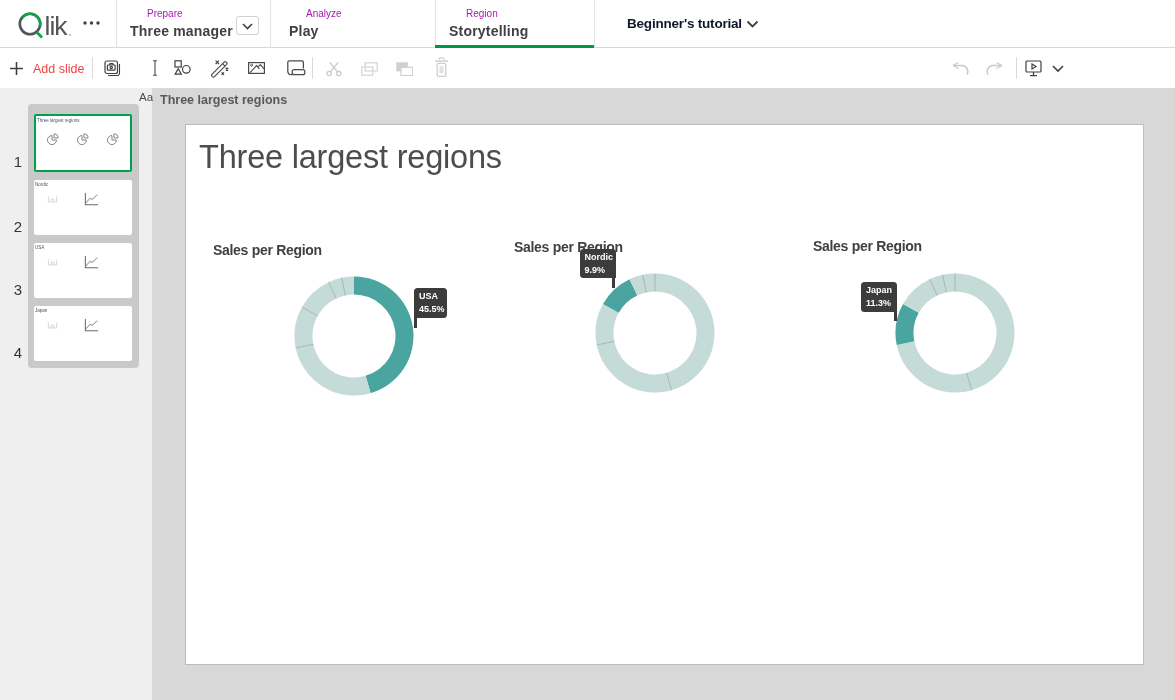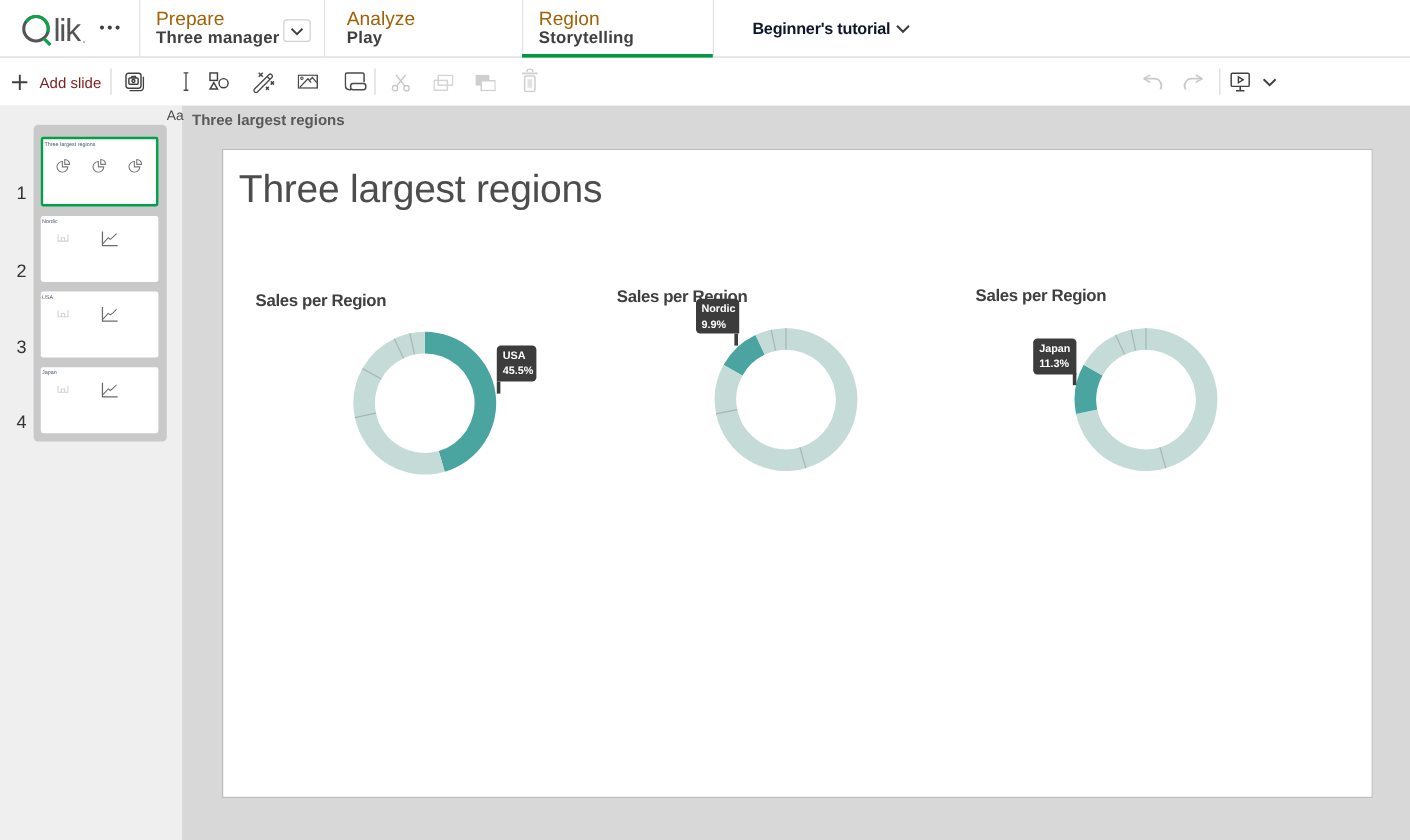--- a/index.html
+++ b/index.html
@@ -3,21 +3,21 @@
 <style>
 * { margin:0; padding:0; box-sizing:border-box; }
 html,body { width:1175px; height:700px; overflow:hidden; background:#d8d8d8;
   font-family:"Liberation Sans", sans-serif; }
 .abs { position:absolute; }
 
 
 #navbar { position:absolute; left:0; top:0; width:1175px; height:48px; background:#fff;
   border-bottom:1px solid #d9d9d9; z-index:5; }
 .navdiv { position:absolute; top:0; width:1px; height:48px; background:#e3e3e3; }
-.tablabel { position:absolute; top:8px; font-size:16px; color:#a16207; }
+.tablabel { position:absolute; top:8px; font-size:10px; color:#a21caf;margin-left:17px; }
 .tabname { position:absolute; top:22.5px; font-size:14px; font-weight:bold; color:#404040; letter-spacing:0.2px; }
 #greenbar { position:absolute; left:435px; top:45px; width:159px; height:3px; background:#009845; }
 
 
 #toolbar { position:absolute; left:0; top:48px; width:1175px; height:40px; background:#fff; z-index:4; }
 .tooldiv { position:absolute; top:9px; width:1px; height:22px; background:#d9d9d9; }
 
 
 #sidebar { position:absolute; left:0; top:88px; width:152px; height:612px; background:#efefef; }
 #slidepanel { position:absolute; left:28px; top:104px; width:111px; height:264px;
@@ -74,21 +74,21 @@
   <svg class="abs" style="left:746px;top:20px" width="13" height="9" viewBox="0 0 13 9">
     <path d="M1.5 1.5 L6.5 6.5 L11.5 1.5" fill="none" stroke="#404040" stroke-width="1.8"></path>
     </svg>
   <div id="greenbar"></div>
 </div>
 
 <div id="toolbar">
   <svg class="abs" style="left:10px;top:14px" width="13" height="13" viewBox="0 0 13 13">
     <path d="M6.5 0 L6.5 13 M0 6.5 L13 6.5" stroke="#404040" stroke-width="1.6"></path>
     </svg>
-  <div class="abs" style="left:33px;top:14px;font-size:12.5px;color:#7f1d1d;">Add slide</div>
+  <div class="abs" style="left:33px;top:14px;font-size:12.5px;color:#ef4444;">Add slide</div>
   <div class="tooldiv" style="left:92px"></div>
 
   <svg class="abs" style="left:104px;top:12px" width="17" height="17" viewBox="0 0 17 17" fill="none" stroke="#404040" stroke-width="1.2">
     <rect x="1" y="1" width="12.5" height="12.5" rx="2"></rect>
     <path d="M15.5 4 L15.5 13 A2.5 2.5 0 0 1 13 15.5 L4 15.5" stroke-width="1.1"></path>
     <rect x="3.4" y="5" width="7.7" height="5.2" rx="0.8"></rect>
     <path d="M5.5 5 L6 3.7 L8.8 3.7 L9.3 5"></path>
     <circle cx="7.2" cy="7.5" r="1.2"></circle>
   </svg>
 

